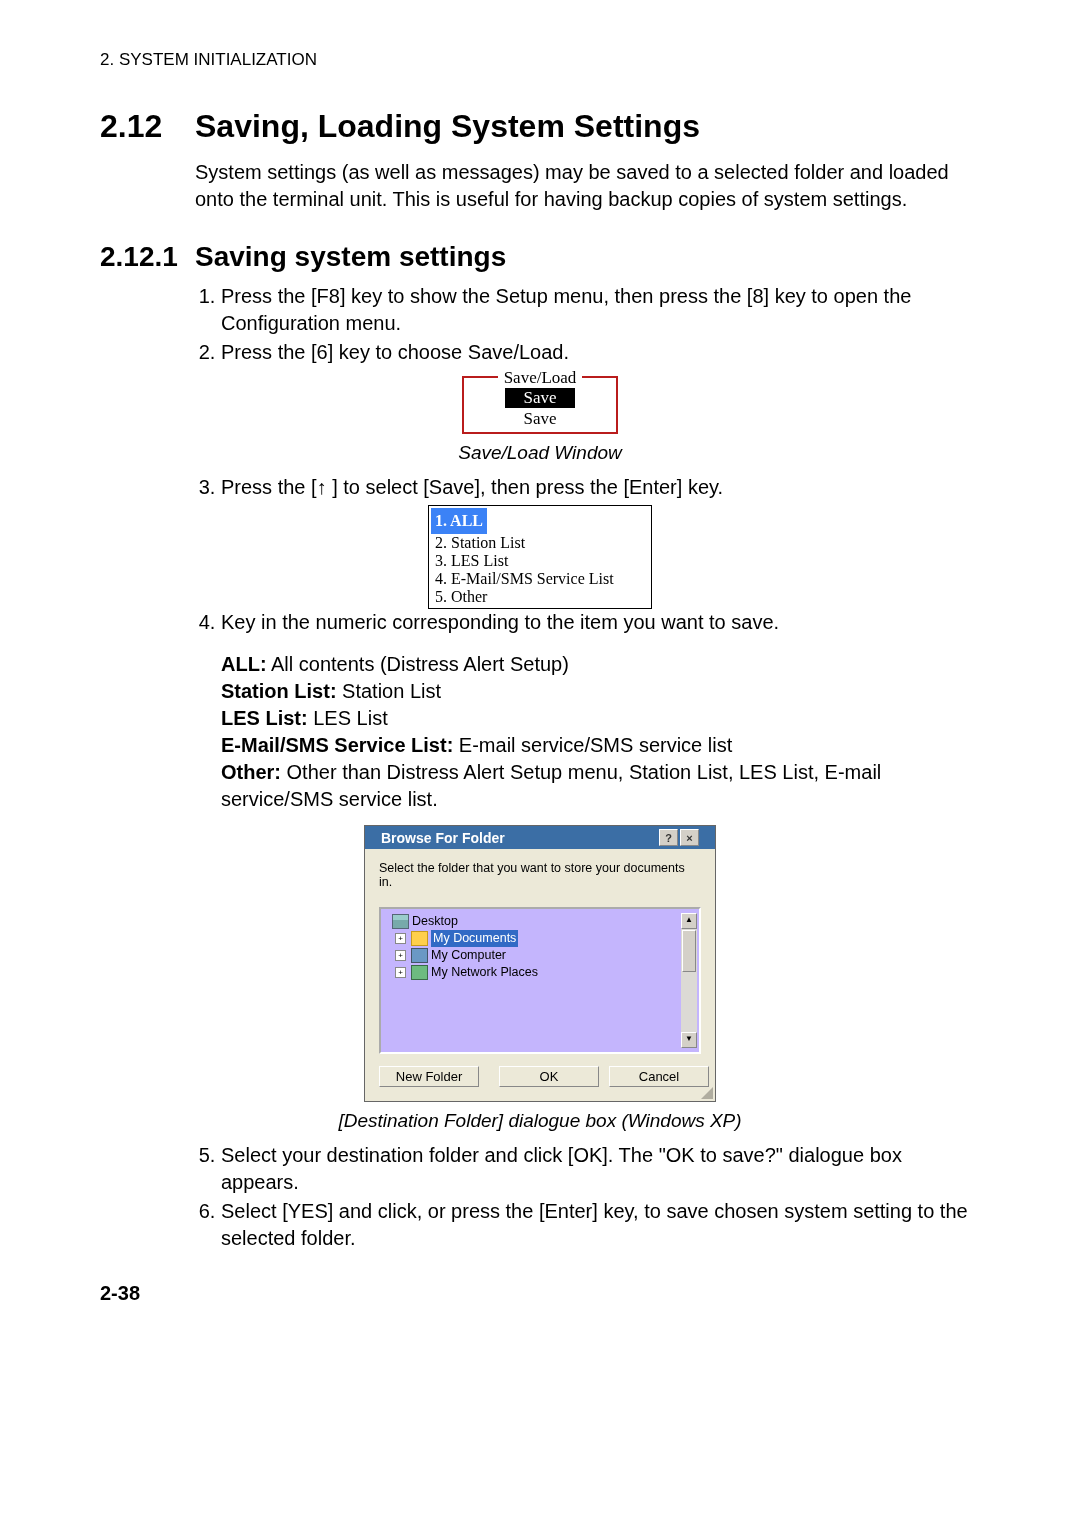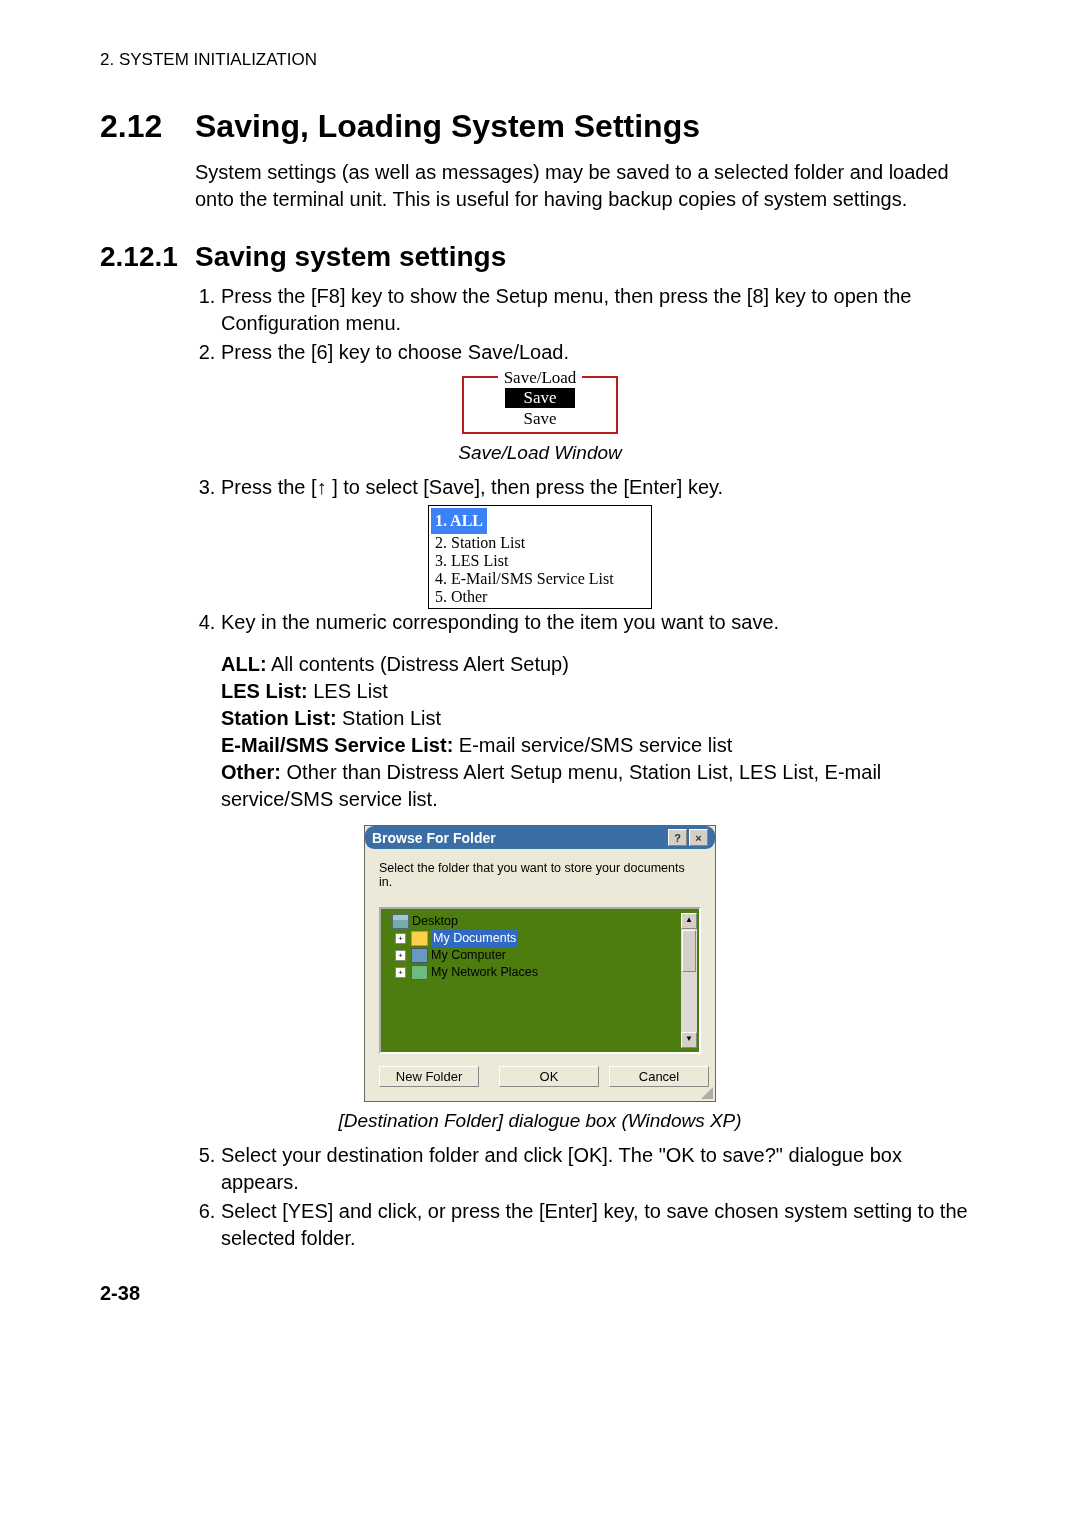--- a/index.html
+++ b/index.html
@@ -122,25 +122,24 @@
     border: 1px solid #666;
     font-family: Tahoma, Arial, sans-serif;
     font-size: 13px;
     background: #ece9d8;
     position: relative;
   }
   .dlg-title {
     background: #3b6ea5;
     color: #fff;
     font-weight: bold;
-    padding: 3px 7px;
+    padding: 3px 16px;
     display: flex;
     align-items: center;
     font-size: 14px;
-    border-radius: 9px;
   }
   .dlg-title .spacer { flex: 1; }
   .dlg-btn {
     width: 17px; height: 15px;
     background: #d4d0c8;
     border: 1px solid #fff;
     border-right-color: #888;
     border-bottom-color: #888;
     margin-left: 2px;
     display: flex;
@@ -153,21 +152,21 @@
   }
   .dlg-body {
     padding: 12px 14px 10px 14px;
   }
   .dlg-instr {
     font-size: 12.5px;
     margin-bottom: 18px;
   }
   .tree {
     border: 2px inset #fff;
-    background: #4d7c0f;
+    background: #c4b5fd;
     height: 135px;
     padding: 4px 2px;
     position: relative;
     display: flex;
   }
   .tree-inner {
     flex: 1;
     font-size: 12.5px;
     line-height: 17px;
   }
@@ -312,22 +311,22 @@
     <div>3. LES List</div>
     <div>4. E-Mail/SMS Service List</div>
     <div>5. Other</div>
   </div>
 
   <ol class="steps" start="4">
     <li>
       <span>Key in the numeric corresponding to the item you want to save.</span>
       <div class="desc">
         <div class="row"><span class="term">ALL:</span><span> All contents (Distress Alert Setup)</span></div>
+        <div class="row"><span class="term">Station List:</span><span> Station List</span></div>
         <div class="row"><span class="term">LES List:</span><span> LES List</span></div>
-        <div class="row"><span class="term">Station List:</span><span> Station List</span></div>
         <div class="row"><span class="term">E-Mail/SMS Service List:</span><span> E-mail service/SMS service list</span></div>
         <div class="row"><span class="term">Other:</span><span> Other than Distress Alert Setup menu, Station List, LES List, E-mail service/SMS service list.</span></div>
       </div>
     </li>
   </ol>
 
   <div class="browse-dlg">
     <div class="dlg-title">
       <span>Browse For Folder</span>
       <span class="spacer"></span>

